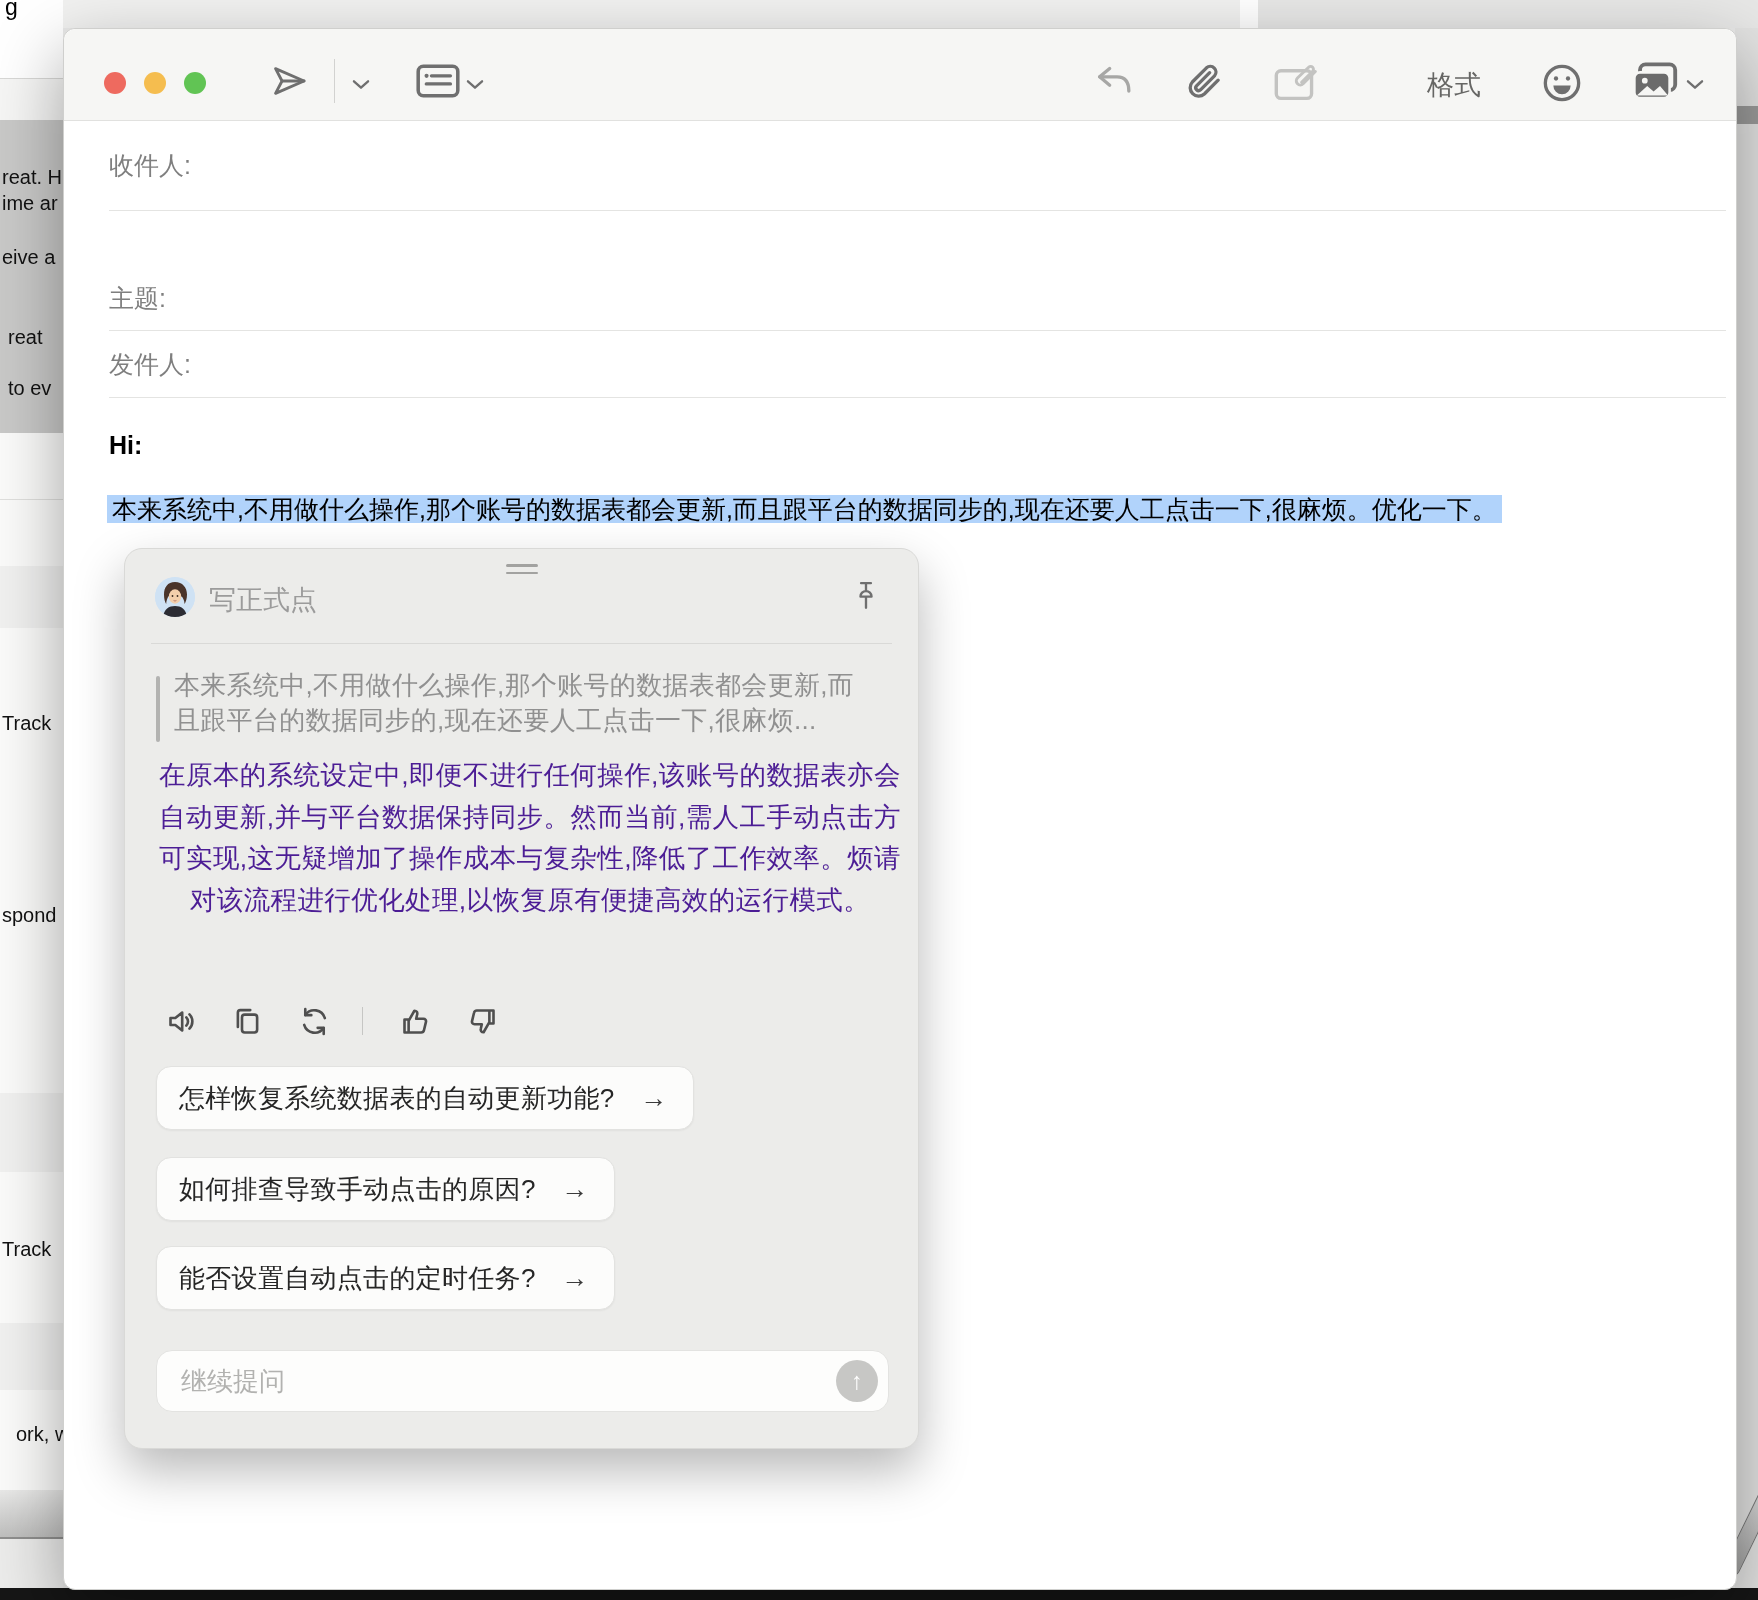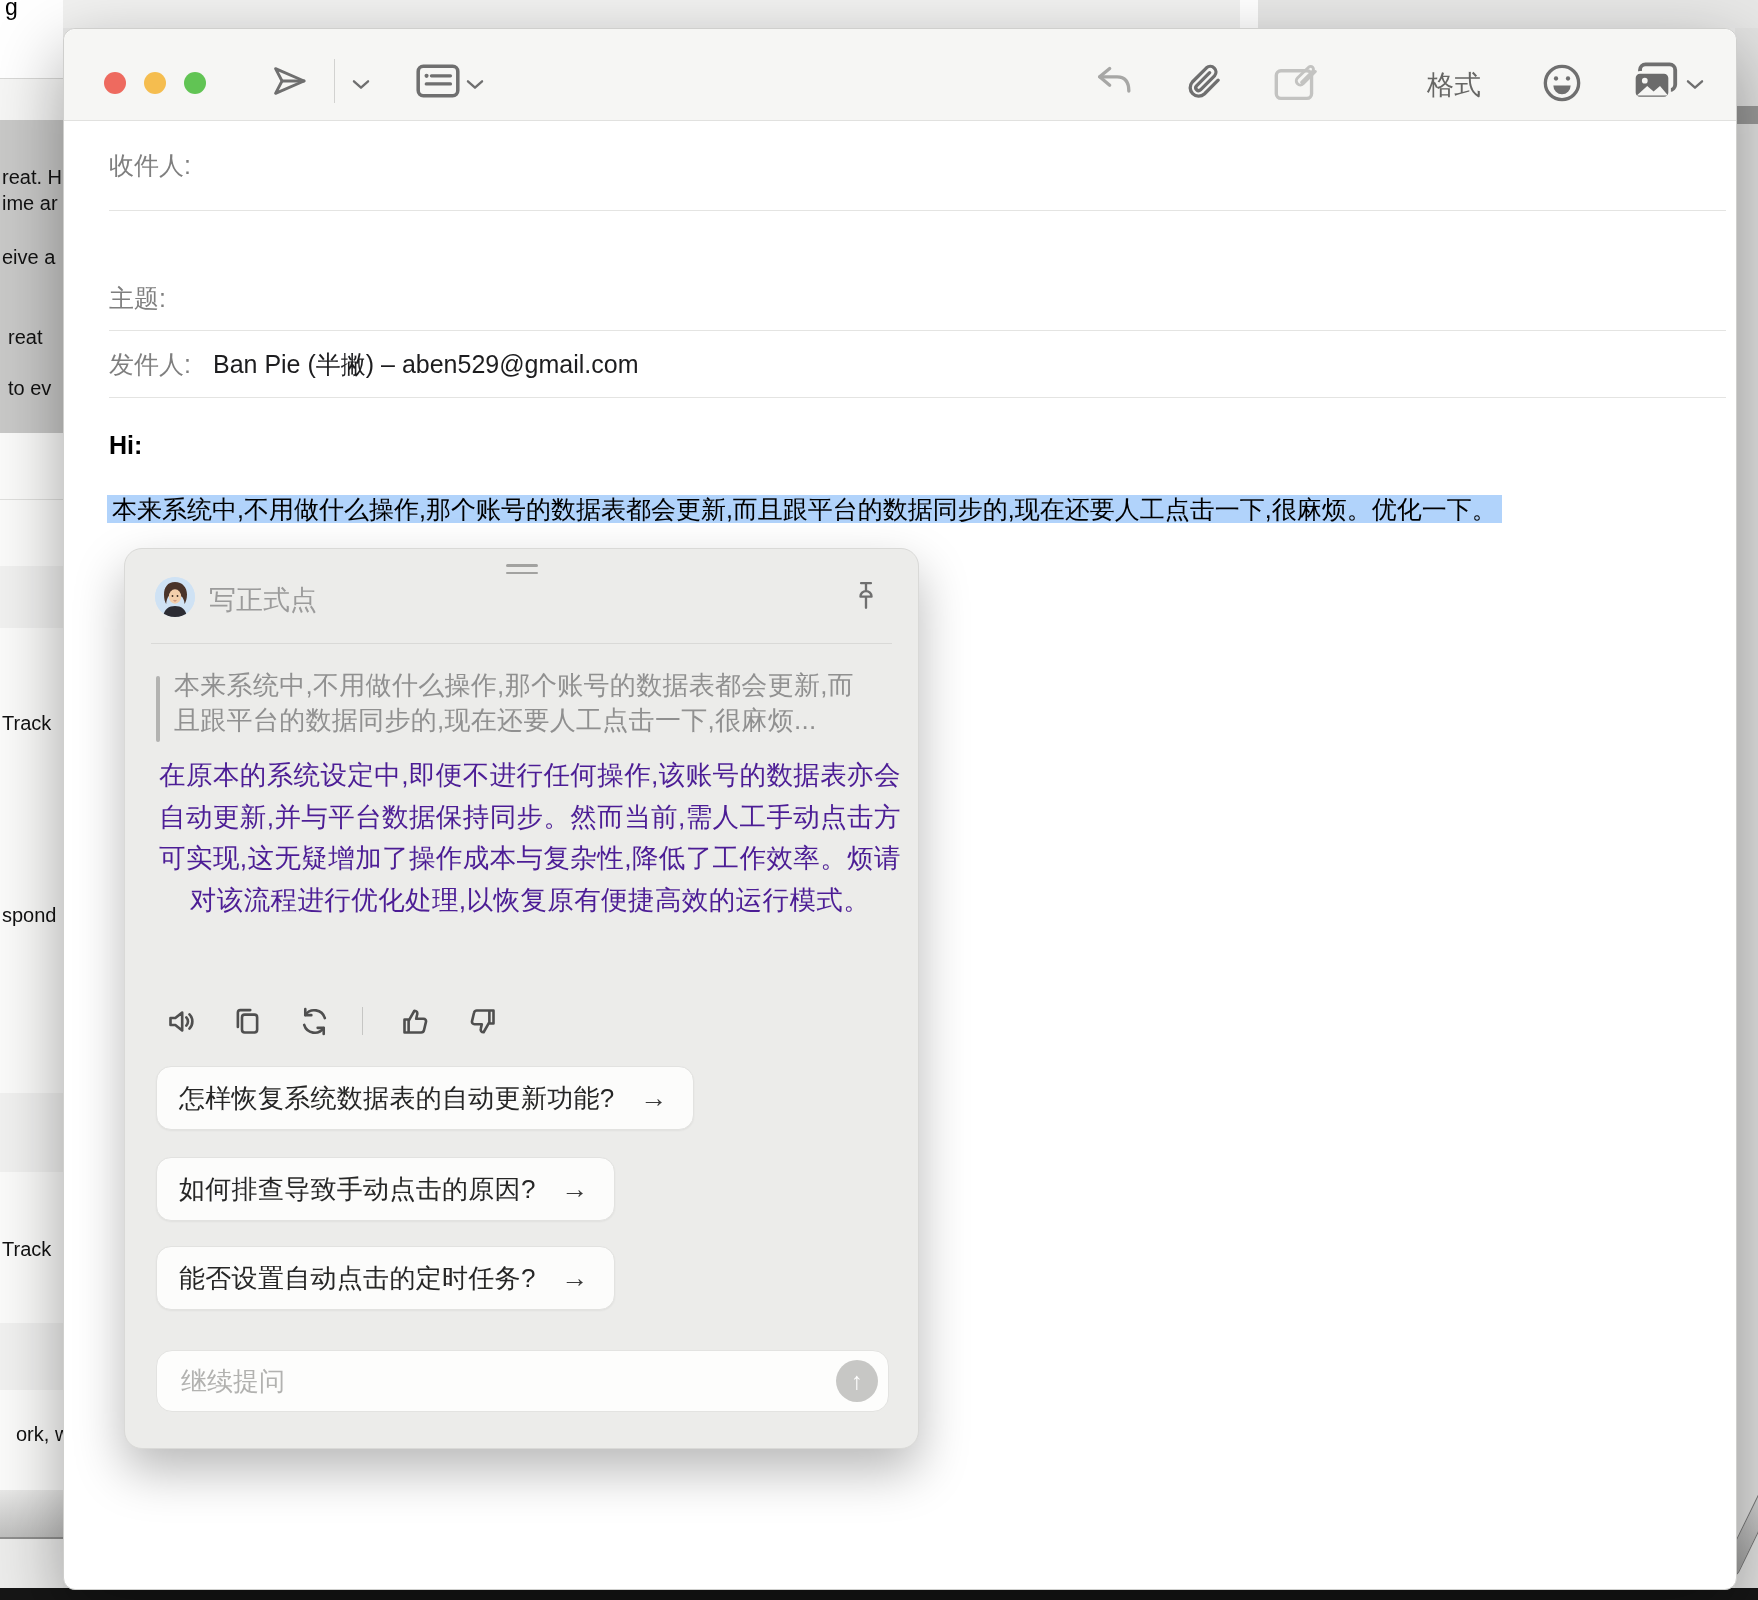--- a/index.html
+++ b/index.html
@@ -187,21 +187,20 @@
     <div class="abs frow" id="row-to">
       <span class="flabel">收件人:</span>
       <div class="sep"></div>
     </div>
     <div class="abs frow" id="row-subj">
       <span class="flabel">主题:</span>
       <div class="sep"></div>
     </div>
     <div class="abs frow" id="row-from">
       <span class="flabel">发件人:</span>
-      <span class="fvalue">Ban Pie (半撇) – aben529@gmail.com</span>
       <div class="sep"></div>
     </div>
 
     <div class="abs" id="greeting">Hi:</div>
     <div class="abs" id="sel-line">
       <span>本来系统中,不用做什么操作,那个账号的数据表都会更新,而且跟平台的数据同步的,现在还要人工点击一下,很麻烦。优化一下。</span>
     </div>
   </div>
 
   <div id="panel" class="abs">

